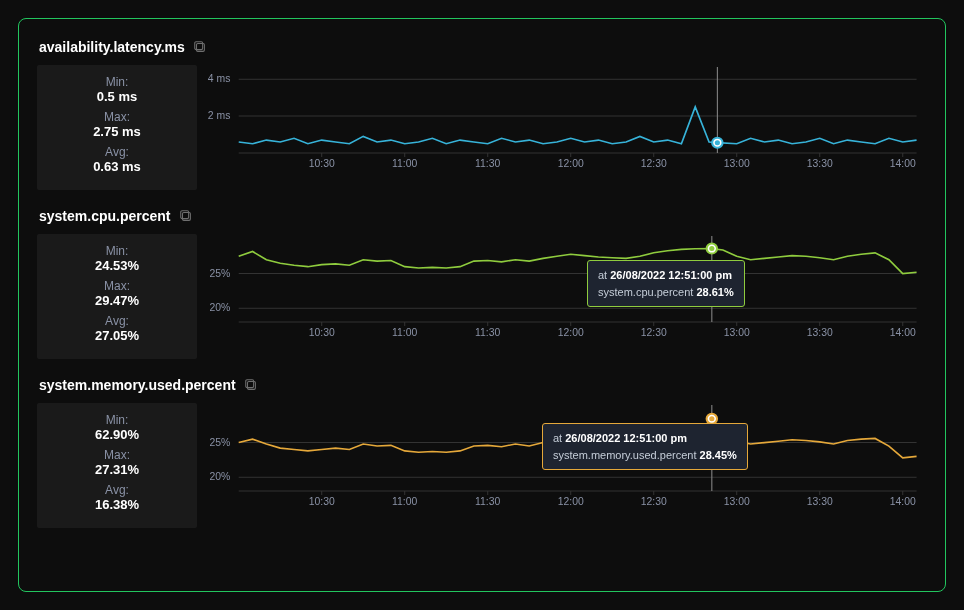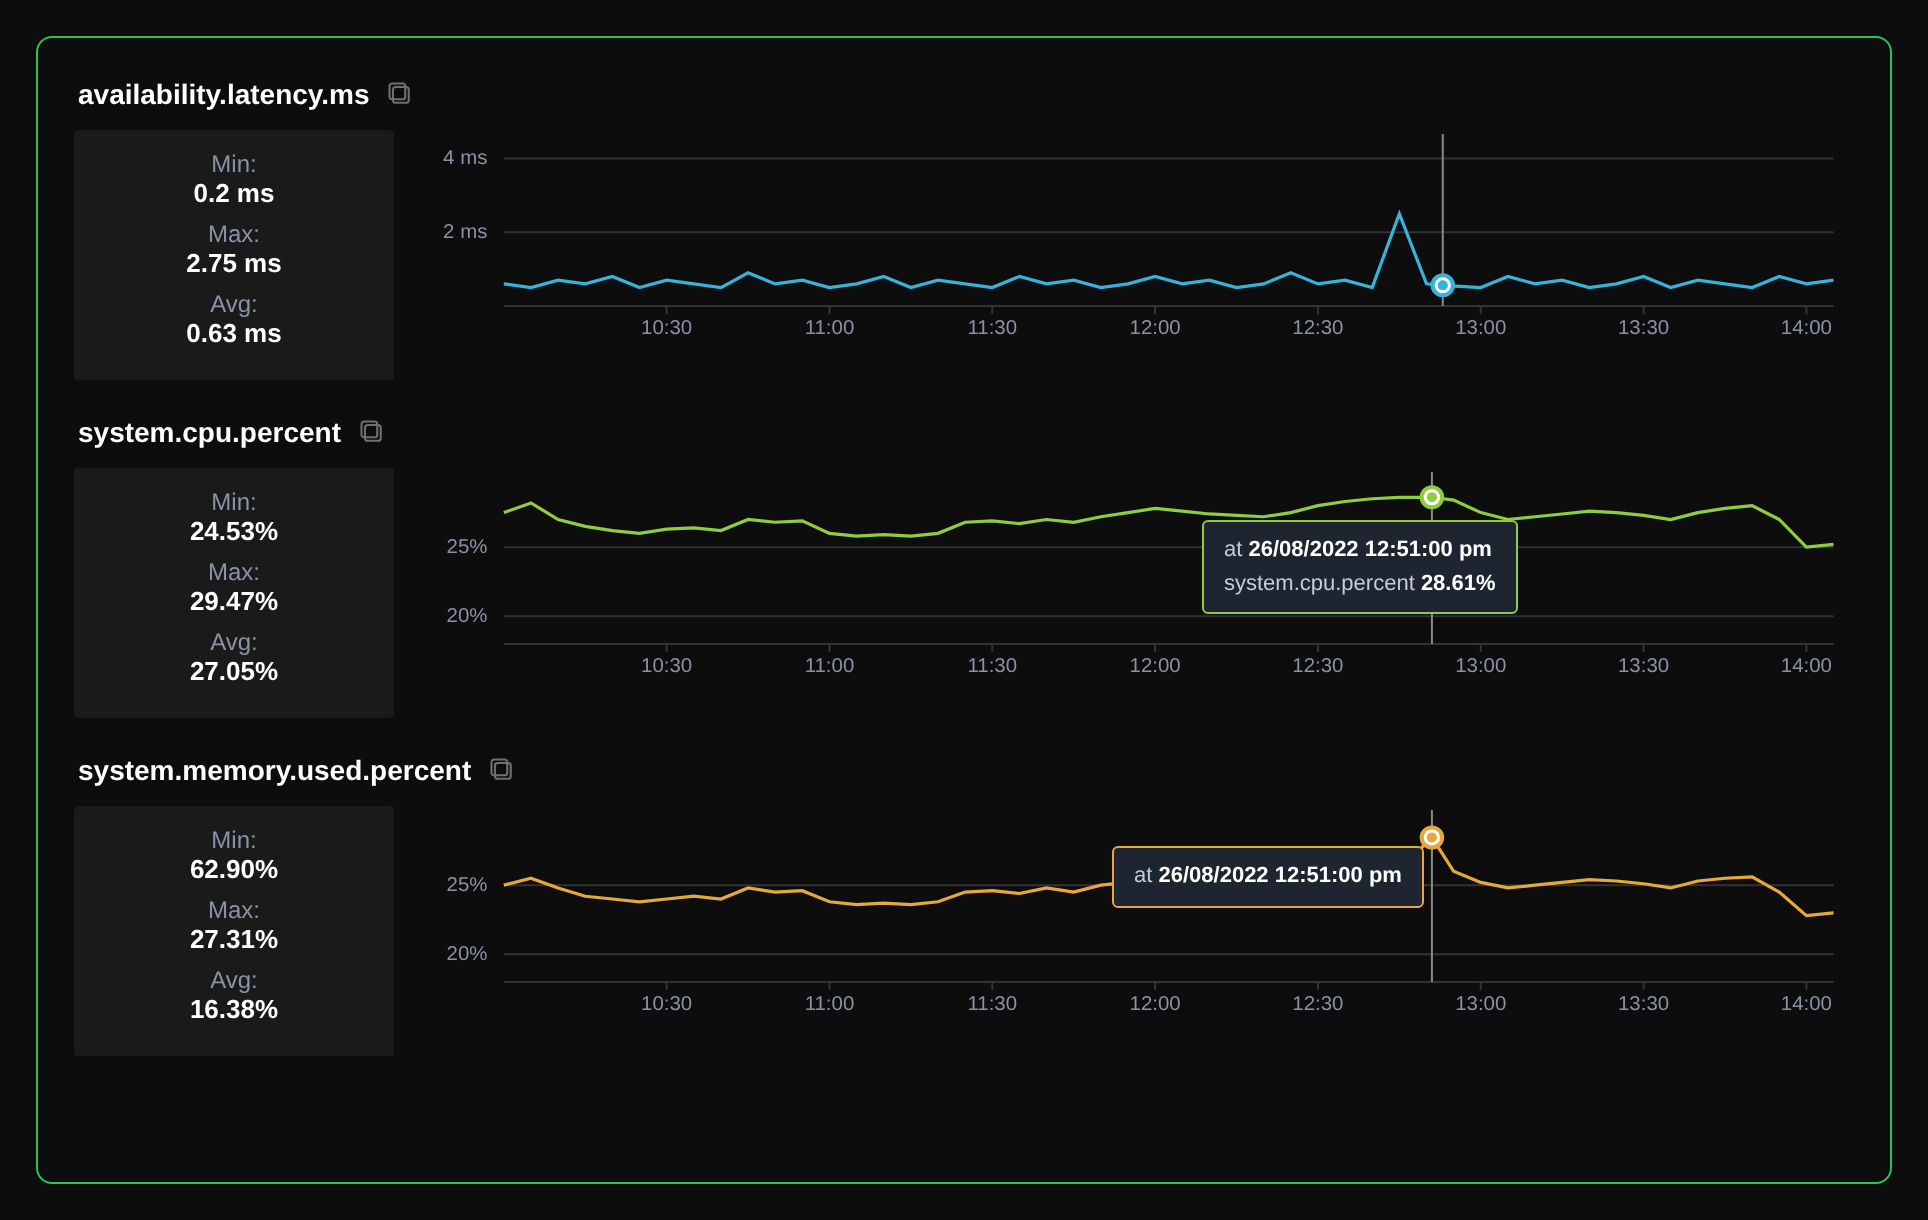--- a/index.html
+++ b/index.html
@@ -29,21 +29,21 @@
   padding-left: 2px;
 }
 .panel-title {
   font-size: 14px;
   font-weight: 700;
   color: #fff;
 }
 .copy-icon { width: 14px; height: 14px; opacity: 0.7; cursor: pointer; }
 .panel-body {
   display: flex;
-  gap: 14px;
+  gap: 0;
 }
 .stats-box {
   background: #1a1a1a;
   width: 160px;
   padding: 10px;
   border-radius: 2px;
   text-align: center;
   flex-shrink: 0;
 }
 .stat-label {
@@ -96,21 +96,21 @@
     <div class="panel-title-row">
       <span class="panel-title">availability.latency.ms</span>
       <svg class="copy-icon" viewBox="0 0 16 16">
           <rect x="4" y="4" width="9" height="9" rx="1.5" fill="none" stroke="#999" stroke-width="1.2"></rect>
           <rect x="2" y="2" width="9" height="9" rx="1.5" fill="none" stroke="#999" stroke-width="1.2"></rect>
         </svg>
     </div>
     <div class="panel-body">
       <div class="stats-box">
         <div class="stat-label">Min:</div>
-        <div class="stat-value">0.2 ms</div>
+        <div class="stat-value">0.5 ms</div>
         <div class="stat-label">Max:</div>
         <div class="stat-value">2.75 ms</div>
         <div class="stat-label">Avg:</div>
         <div class="stat-value">0.63 ms</div>
       </div>
       <div class="chart-wrap">
         <svg class="chart-svg" viewBox="0 0 700 110" preserveAspectRatio="none">
             <line x1="40" x2="690" y1="51.111111111111114" y2="51.111111111111114" class="grid-line"></line>
             <text x="32" y="54.111111111111114" text-anchor="end" class="axis-text">2 ms</text>
             <line x1="40" x2="690" y1="14.222222222222227" y2="14.222222222222227" class="grid-line"></line>
@@ -234,18 +234,19 @@
             <text x="597.1428571428571" y="102" text-anchor="middle" class="axis-text">13:30</text>
             <line x1="676.734693877551" x2="676.734693877551" y1="88" y2="92" class="grid-line"></line>
             <text x="676.734693877551" y="102" text-anchor="middle" class="axis-text">14:00</text>
             <path d="M40 39.58333333333333 L53.265306122448976 36.125 L66.53061224489795 40.96666666666666 L79.79591836734693 45.116666666666674 L93.0612244897959 46.5 L106.3265306122449 47.883333333333326 L119.59183673469387 46.5 L132.85714285714283 45.116666666666674 L146.1224489795918 46.5 L159.38775510204084 40.96666666666666 L172.6530612244898 43.04166666666667 L185.91836734693877 42.34999999999999 L199.18367346938774 47.883333333333326 L212.44897959183675 49.26666666666666 L225.7142857142857 48.57500000000001 L238.9795918367347 49.26666666666666 L252.24489795918365 47.883333333333326 L265.51020408163265 43.04166666666667 L278.7755102040817 42.34999999999999 L292.0408163265306 43.73333333333334 L305.3061224489796 40.96666666666666 L318.57142857142856 43.04166666666667 L331.83673469387753 39.58333333333333 L345.10204081632656 38.2 L358.3673469387755 36.125 L371.6326530612245 37.508333333333326 L384.8979591836735 38.89166666666666 L398.1632653061224 39.58333333333333 L411.4285714285714 40.27500000000001 L424.6938775510204 38.2 L437.9591836734694 35.43333333333332 L451.2244897959184 34.05 L464.4897959183673 32.66666666666667 L477.7551020408163 31.974999999999987 L493.6734693877551 15.720833333333342 L504.2857142857143 32.66666666666667 L517.5510204081634 38.2 L530.8163265306123 40.96666666666666 L544.0816326530612 39.58333333333333 L557.3469387755102 38.2 L570.6122448979592 36.81666666666668 L583.8775510204082 37.508333333333326 L597.1428571428571 38.89166666666666 L610.4081632653061 40.96666666666666 L623.6734693877551 37.508333333333326 L636.9387755102041 36.125 L650.2040816326531 35.43333333333332 L663.469387755102 43.04166666666667 L676.734693877551 54.79999999999999 L690 53.41666666666666 " class="series-line" stroke="#e5a83a"></path>
             <line x1="493.6734693877551" x2="493.6734693877551" y1="2" y2="88" class="cursor-line"></line>
             <circle cx="493.6734693877551" cy="15.720833333333342" r="5" fill="#fff" stroke="#e5a83a" stroke-width="2"></circle>
             <circle cx="493.6734693877551" cy="15.720833333333342" r="2.5" fill="#e5a83a"></circle>
           </svg>
         <div class="tooltip" style="top: 20px; left: 345px; border-color: rgb(229, 168, 58);">
           <div class="tt-time"><span>at</span> <b>26/08/2022 12:51:00 pm</b></div>
+          <div class="tt-val"><span>system.memory.used.percent</span> <b>28.45%</b></div>
         </div>
       </div>
     </div>
   </div>
 
 </div>
 
 </body></html>

